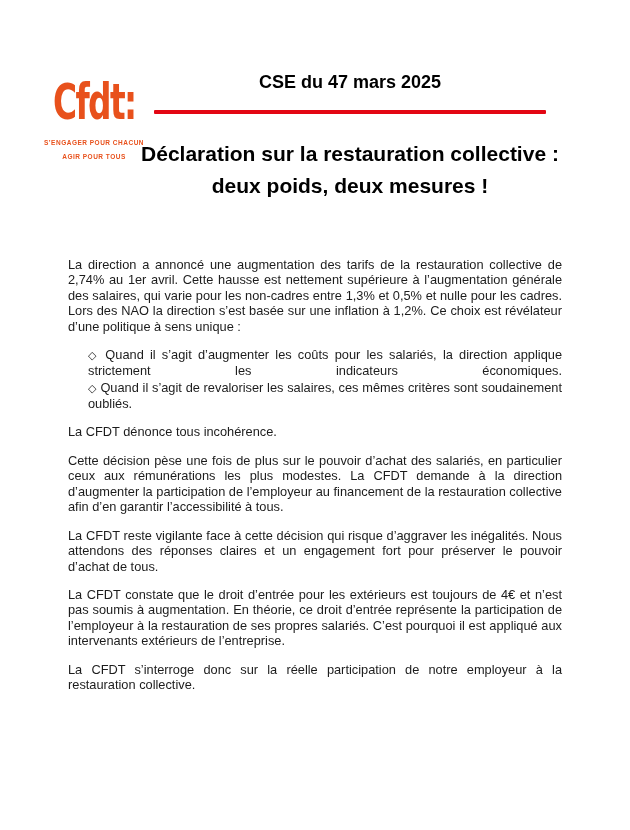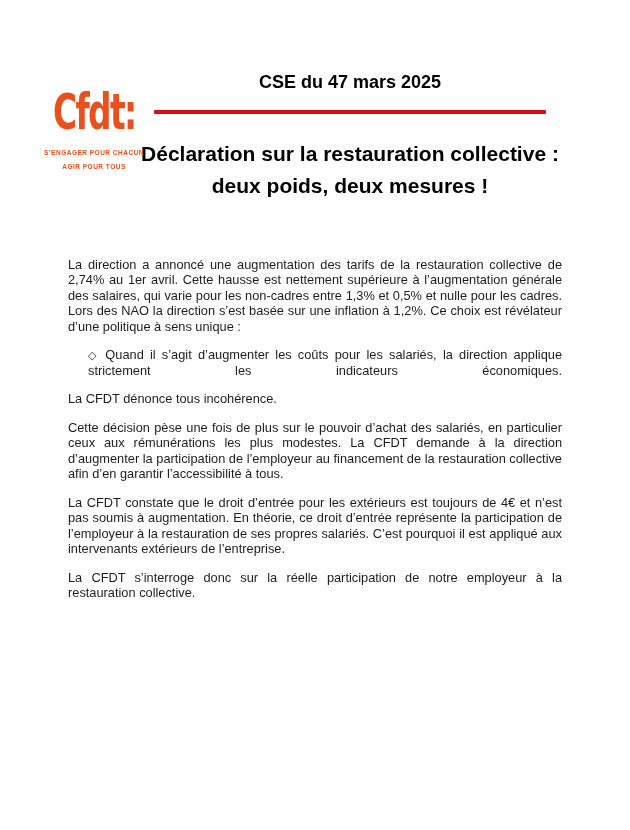--- a/index.html
+++ b/index.html
@@ -15,21 +15,21 @@
   .page {
     width: 630px;
     height: 830px;
     background: #ffffff;
     padding-top: 50px;
   }
   .header { position: relative; height: 185px; }
   .logo-block {
     position: absolute;
     left: 36px;
-    top: 12px;
+    top: 2px;
     width: 116px;
     text-align: center;
   }
   .logo-text {
     font-family: "DejaVu Sans", sans-serif;
     font-weight: bold;
     font-size: 40px;
     line-height: 1.1;
     color: #e8511c;
     letter-spacing: -2px;
@@ -109,22 +109,24 @@
     </div>
 
   </div>
 
   <div class="body-content">
 
     <p class="para">La direction a annoncé une augmentation des tarifs de la restauration collective de 2,74% au 1er avril. Cette hausse est nettement supérieure à l’augmentation générale des salaires, qui varie pour les non-cadres entre 1,3% et 0,5% et nulle pour les cadres. Lors des NAO la direction s’est basée sur une inflation à 1,2%. Ce choix est révélateur d’une politique à sens unique :</p>
 
     <div class="bullets">
       <p class="bullet justify-last"><span class="marker">◇</span> <span>Quand il s’agit d’augmenter les coûts pour les salariés, la direction applique strictement les indicateurs économiques.</span></p>
+      <p class="bullet"><span class="marker">◇</span> <span>Quand il s’agit de revaloriser les salaires, ces mêmes critères sont soudainement oubliés.</span></p>
     </div>
 
     <p class="para">La CFDT dénonce tous incohérence.</p>
     <p class="para">Cette décision pèse une fois de plus sur le pouvoir d’achat des salariés, en particulier ceux aux rémunérations les plus modestes. La CFDT demande à la direction d’augmenter la participation de l’employeur au financement de la restauration collective afin d’en garantir l’accessibilité à tous.</p>
+    <p class="para">La CFDT reste vigilante face à cette décision qui risque d’aggraver les inégalités. Nous attendons des réponses claires et un engagement fort pour préserver le pouvoir d’achat de tous.</p>
     <p class="para">La CFDT constate que le droit d’entrée pour les extérieurs est toujours de 4€ et n’est pas soumis à augmentation. En théorie, ce droit d’entrée représente la participation de l’employeur à la restauration de ses propres salariés. C’est pourquoi il est appliqué aux intervenants extérieurs de l’entreprise.</p>
     <p class="para">La CFDT s’interroge donc sur la réelle participation de notre employeur à la restauration collective.</p>
 
   </div>
 
 </div>
 
 </body></html>

